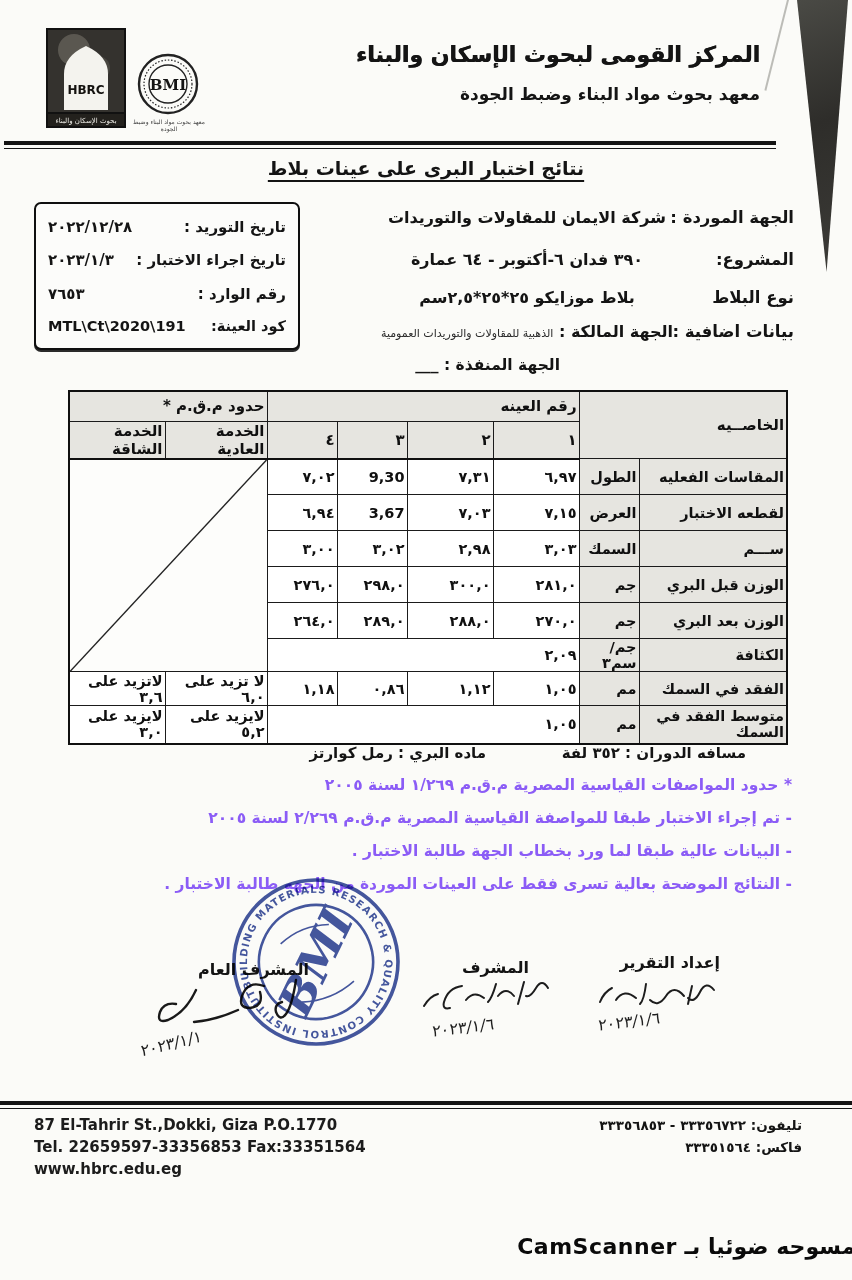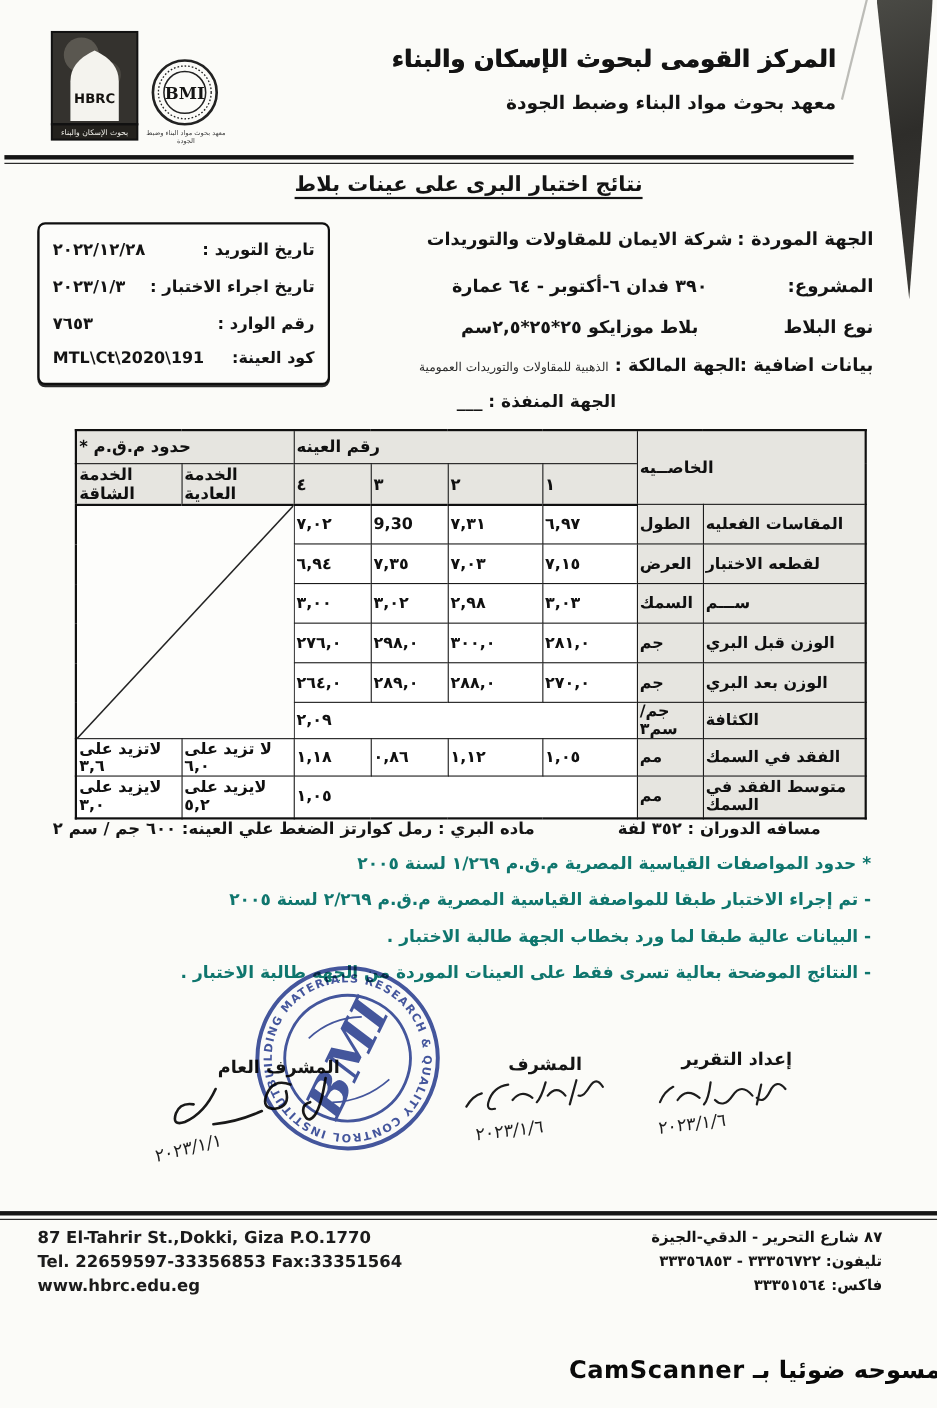--- a/index.html
+++ b/index.html
@@ -61,39 +61,39 @@
   .info-box .row{display:flex;justify-content:space-between;align-items:center;
     font-size:15px;font-weight:bold;}
   .info-box .code{font-size:14.5px;}
   
   table.results{
     position:absolute;left:68px;top:390px;width:718px;
     border-collapse:collapse;direction:rtl;table-layout:fixed;
     background:#fff;border:2.8px solid #101010;
   }
   table.results th,table.results td{
-    border:1.4px solid #1b1b1b;text-align:left;vertical-align:middle;
+    border:1.4px solid #1b1b1b;text-align:right;vertical-align:middle;
     padding:0 2px;font-size:14.5px;font-weight:bold;color:#101010;
   }
   table.results thead th{font-size:15px;}
   table.results thead tr:last-child th{border-bottom:2.2px solid #101010;}
   .shade{background:#e6e5e0;}
   td.prop{font-size:14px;}
   td.unit{font-size:13.5px;}
   td.limit{font-size:12.8px;padding:0 3px;}
   td.diag{position:relative;background:#fdfdfb;padding:0;}
   td.diag svg{position:absolute;inset:0;width:100%;height:100%;}
   tr.h30{height:30px;}tr.h32{height:32px;}tr.h36{height:36px;}tr.h31{height:31px;}tr.h34{height:34px;}tr.h38{height:38px;}
   
   .tfoot-item{position:absolute;top:744px;direction:rtl;font-size:15px;font-weight:bold;}
   .tfoot-1{right:106px;}.tfoot-2{right:366px;margin-left:44px;}.tfoot-3{right:548px;}
   
   .notes{position:absolute;top:776px;right:60px;width:740px;direction:rtl;}
   .notes-title{font-size:17px;font-weight:bold;text-decoration:underline;text-underline-offset:4px;margin-bottom:12px;}
-  .note-item{font-size:15.5px;font-weight:bold;margin-bottom:15px;color:#0f766e;}
+  .note-item{font-size:15.5px;font-weight:bold;margin-bottom:15px;color:#8b5cf6;}
   
   .sig-label{position:absolute;direction:rtl;font-size:16px;font-weight:bold;}
   .sig-date{position:absolute;font-size:16px;color:#1f1f1f;direction:ltr;}
   .scribble{position:absolute;}
   .hand{transform:rotate(-7deg) skewX(-6deg);letter-spacing:1px;}
   
   .stamp{position:absolute;left:228px;top:874px;width:176px;height:176px;
     transform:rotate(-22deg);opacity:.88;mix-blend-mode:multiply;z-index:6;}
   
   .footer-ar{position:absolute;right:50px;top:1114px;text-align:right;direction:rtl;
@@ -214,21 +214,21 @@
           <svg viewBox="0 0 100 100" preserveAspectRatio="none" data-interactable="false">
             <line x1="0" y1="100" x2="100" y2="0" stroke="#232323" stroke-width="1.4" vector-effect="non-scaling-stroke"></line>
           </svg>
         </td>
       </tr>
       <tr class="h36" data-interactable="false">
         <td class="prop shade" data-interactable="false">لقطعه الاختبار</td>
         <td class="unit shade" data-interactable="false">العرض</td>
         <td data-interactable="false">٧,١٥</td>
         <td data-interactable="false">٧,٠٣</td>
-        <td data-interactable="false">٧,٣٥</td>
+        <td data-interactable="false">3,67</td>
         <td data-interactable="false">٦,٩٤</td>
       </tr>
       <tr class="h36" data-interactable="false">
         <td class="prop shade" data-interactable="false">ســـم</td>
         <td class="unit shade" data-interactable="false">السمك</td>
         <td data-interactable="false">٣,٠٣</td>
         <td data-interactable="false">٢,٩٨</td>
         <td data-interactable="false">٣,٠٢</td>
         <td data-interactable="false">٣,٠٠</td>
       </tr>
@@ -268,21 +268,20 @@
         <td class="unit shade" data-interactable="false">مم</td>
         <td colspan="4" data-interactable="false">١,٠٥</td>
         <td class="limit" data-interactable="false">لايزيد على ٥,٢</td>
         <td class="limit" data-interactable="false">لايزيد على ٣,٠</td>
       </tr>
     </tbody>
   </table>
 
   <div class="tfoot-item tfoot-1" data-interactable="false">مسافه الدوران : ٣٥٢ لفة</div>
   <div class="tfoot-item tfoot-2" data-interactable="false">ماده البري : رمل كوارتز</div>
-  <div class="tfoot-item tfoot-3" data-interactable="false">الضغط علي العينه: ٦٠٠ جم / سم ٢</div>
 
   <div class="notes" data-interactable="false">
     <div class="note-item" data-interactable="false">* حدود المواصفات القياسية المصرية م.ق.م ١/٢٦٩ لسنة ٢٠٠٥</div>
     <div class="note-item" data-interactable="false">- تم إجراء الاختبار طبقا للمواصفة القياسية المصرية  م.ق.م ٢/٢٦٩ لسنة ٢٠٠٥</div>
     <div class="note-item" data-interactable="false">- البيانات عالية طبقا لما ورد بخطاب الجهة طالبة الاختبار .</div>
     <div class="note-item" data-interactable="false">- النتائج الموضحة بعالية تسرى فقط على العينات الموردة من الجهه طالبة الاختبار .</div>
   </div>
 
   <div class="sig-label" style="right:132px;top:953px" data-interactable="false">إعداد التقرير</div>
   <div class="scribble" style="left:592px;top:972px" data-interactable="false">
@@ -316,21 +315,20 @@
       <text font-size="10.2" font-weight="bold" letter-spacing="1.2" fill="#2b3f94" font-family="DejaVu Sans, sans-serif" data-interactable="false">
         <textPath href="#stamp-ring">BUILDING MATERIALS RESEARCH &amp; QUALITY CONTROL INSTITUTE </textPath>
       </text>
       <text x="88" y="104" text-anchor="middle" font-size="46" font-style="italic" font-weight="bold" font-family="DejaVu Serif, serif" fill="#2b3f94" transform="rotate(-42 88 88)" data-interactable="false">BMI</text>
       <path d="M62 58 q26 -10 52 0 M60 120 q28 10 56 0" fill="none" stroke="#2b3f94" stroke-width="1.6"></path>
     </svg>
   </div>
 
   <div class="rule bottom" data-interactable="false"></div>
   <div class="footer-ar" data-interactable="false">
-    <div data-interactable="false">٨٧ شارع التحرير - الدقي-الجيزة</div>
     <div data-interactable="false">تليفون: ٣٣٣٥٦٧٢٢ - ٣٣٣٥٦٨٥٣</div>
     <div data-interactable="false">فاكس: ٣٣٣٥١٥٦٤</div>
   </div>
   <div class="footer-en" data-interactable="false">
     <div data-interactable="false">87 El-Tahrir St.,Dokki, Giza  P.O.1770</div>
     <div data-interactable="false">Tel. 22659597-33356853   Fax:33351564</div>
     <div data-interactable="false">www.hbrc.edu.eg</div>
   </div>
 
   <div class="watermark" data-interactable="false">ممسوحه ضوئيا بـ CamScanner</div>

